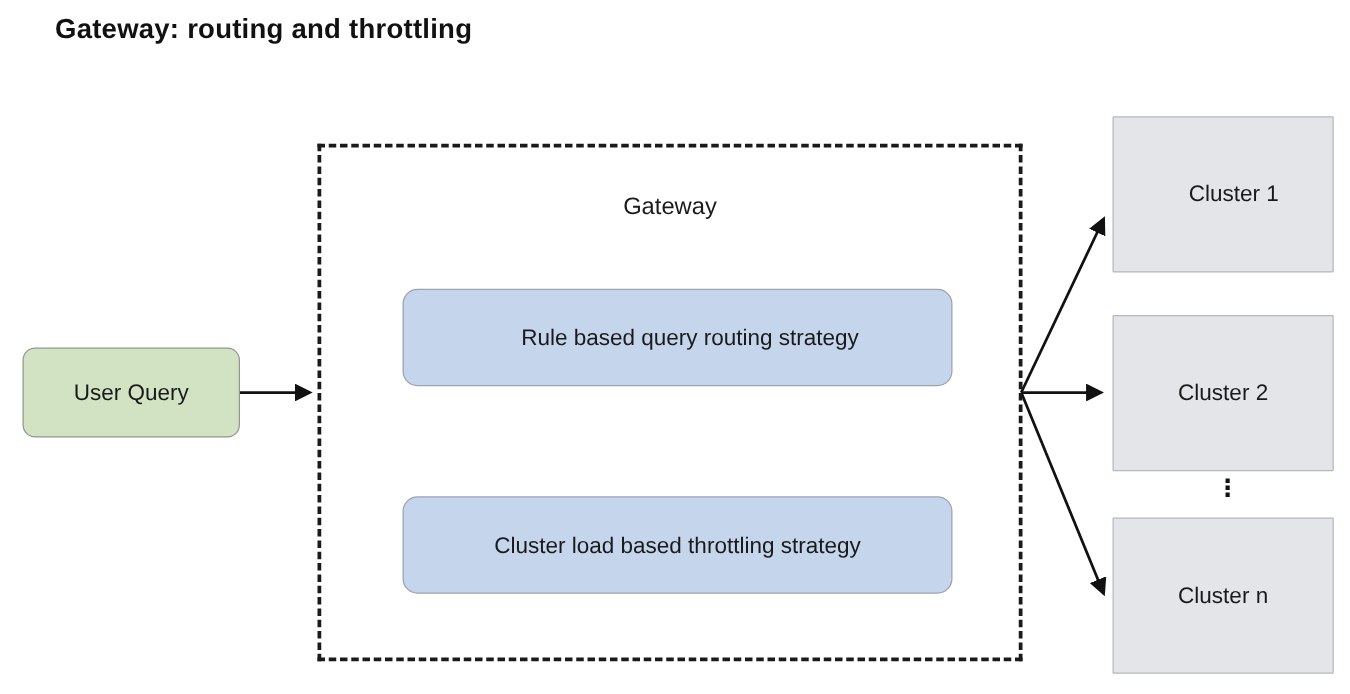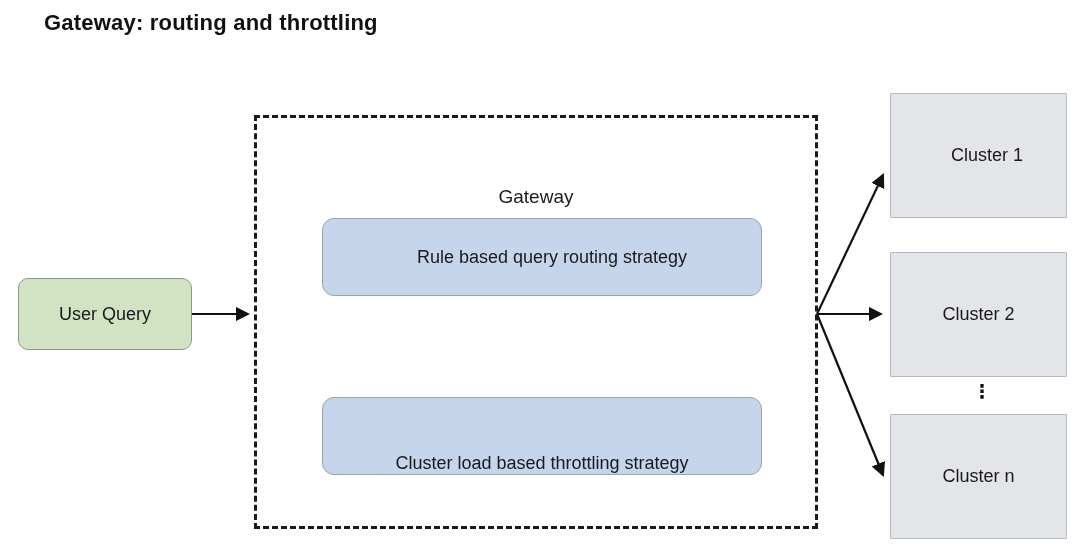--- a/index.html
+++ b/index.html
@@ -54,31 +54,30 @@
     border: 3px dashed #1a1a1a;
     background: transparent;
   }
   .gateway-label {
     position: absolute;
     left: 254px; top: 155px;
     width: 564px;
     text-align: center;
     font-size: 19px;
     color: #1a1a1a;
-    margin-top: 31px;
   }
   .strategy {
     left: 322px;
     width: 440px; height: 78px;
     background: #c4d5ec;
     border: 1px solid #9ba4b0;
     border-radius: 12px;
   }
-  .strategy-1 { top: 218px; padding-left: 20px; }
-  .strategy-2 { top: 397px; align-items: flex-end; }
+  .strategy-1 { top: 231px; padding-left: 20px; }
+  .strategy-2 { top: 397px; }
   .cluster {
     left: 890px;
     width: 177px; height: 125px;
     background: #e3e5e9;
     border: 1px solid #b4b8bf;
     border-radius: 1px;
   }
   .cluster-1 { top: 93px; padding-left: 17px; }
   .cluster-2 { top: 252px; justify-content: center; }
   .cluster-n { top: 414px; }

